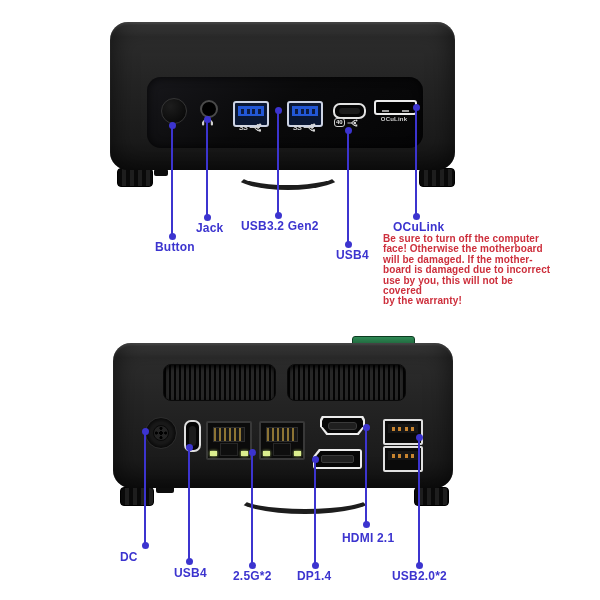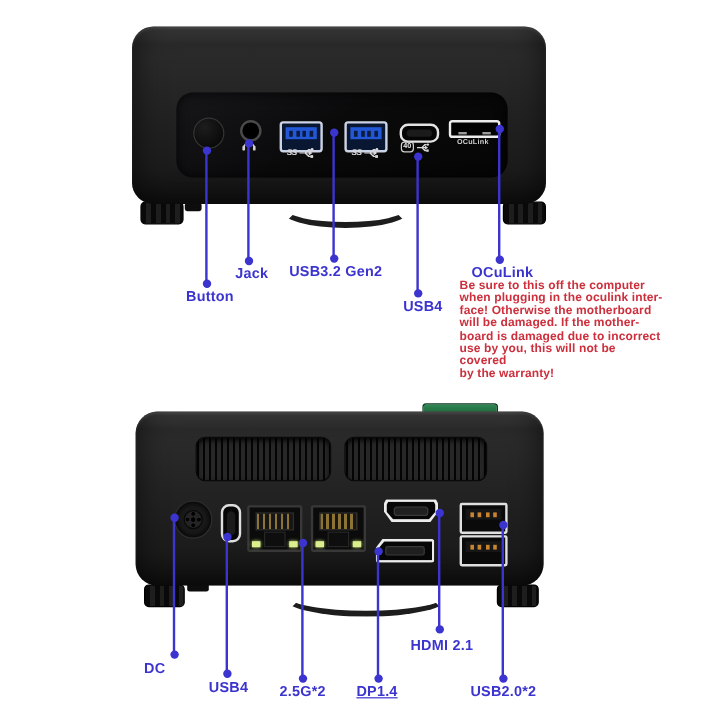--- a/index.html
+++ b/index.html
@@ -152,22 +152,21 @@
   <div class="co" style="left:347px;top:130px;height:115px;"></div>
   <div class="co" style="left:415px;top:107px;height:110px;"></div>
 
   <div class="co-label" style="left:155px;top:240px;">Button</div>
   <div class="co-label" style="left:196px;top:221px;">Jack</div>
   <div class="co-label" style="left:241px;top:219px;">USB3.2 Gen2</div>
   <div class="co-label" style="left:336px;top:248px;">USB4</div>
   <div class="co-label" style="left:393px;top:220px;">OCuLink</div>
 
   <div class="warn" style="left:383px;top:234px;">
-    <div>Be sure to this off the computer</div>
-    <div>when plugging in the oculink inter-</div>
+    <div>Be sure to turn off the computer</div>
     <div>face! Otherwise the motherboard</div>
     <div>will be damaged. If the mother-</div>
     <div>board is damaged due to incorrect</div>
     <div>use by you, this will not be covered</div>
     <div>by the warranty!</div>
   </div>
 
   <div class="pcb" style="left:352px;top:336px;width:61px;height:14px;"></div>
   <div class="foot" style="left:120px;top:487px;width:32px;height:17px;"></div>
   <div class="foot-tab" style="left:156px;top:486px;width:18px;height:7px;"></div>
@@ -226,17 +225,17 @@
   <div class="co" style="left:144px;top:431px;height:115px;"></div>
   <div class="co" style="left:188px;top:447px;height:115px;"></div>
   <div class="co" style="left:251px;top:452px;height:114px;"></div>
   <div class="co" style="left:314px;top:459px;height:107px;"></div>
   <div class="co" style="left:365px;top:427px;height:98px;"></div>
   <div class="co" style="left:418px;top:437px;height:129px;"></div>
 
   <div class="co-label" style="left:120px;top:550px;">DC</div>
   <div class="co-label" style="left:174px;top:566px;">USB4</div>
   <div class="co-label" style="left:233px;top:569px;">2.5G*2</div>
-  <div class="co-label" style="left:297px;top:569px;text-decoration:underline;">DP1.4</div>
+  <div class="co-label" style="left:297px;top:569px;">DP1.4</div>
   <div class="co-label" style="left:342px;top:531px;">HDMI 2.1</div>
   <div class="co-label" style="left:392px;top:569px;">USB2.0*2</div>
 
 </div>
 
 </body></html>

